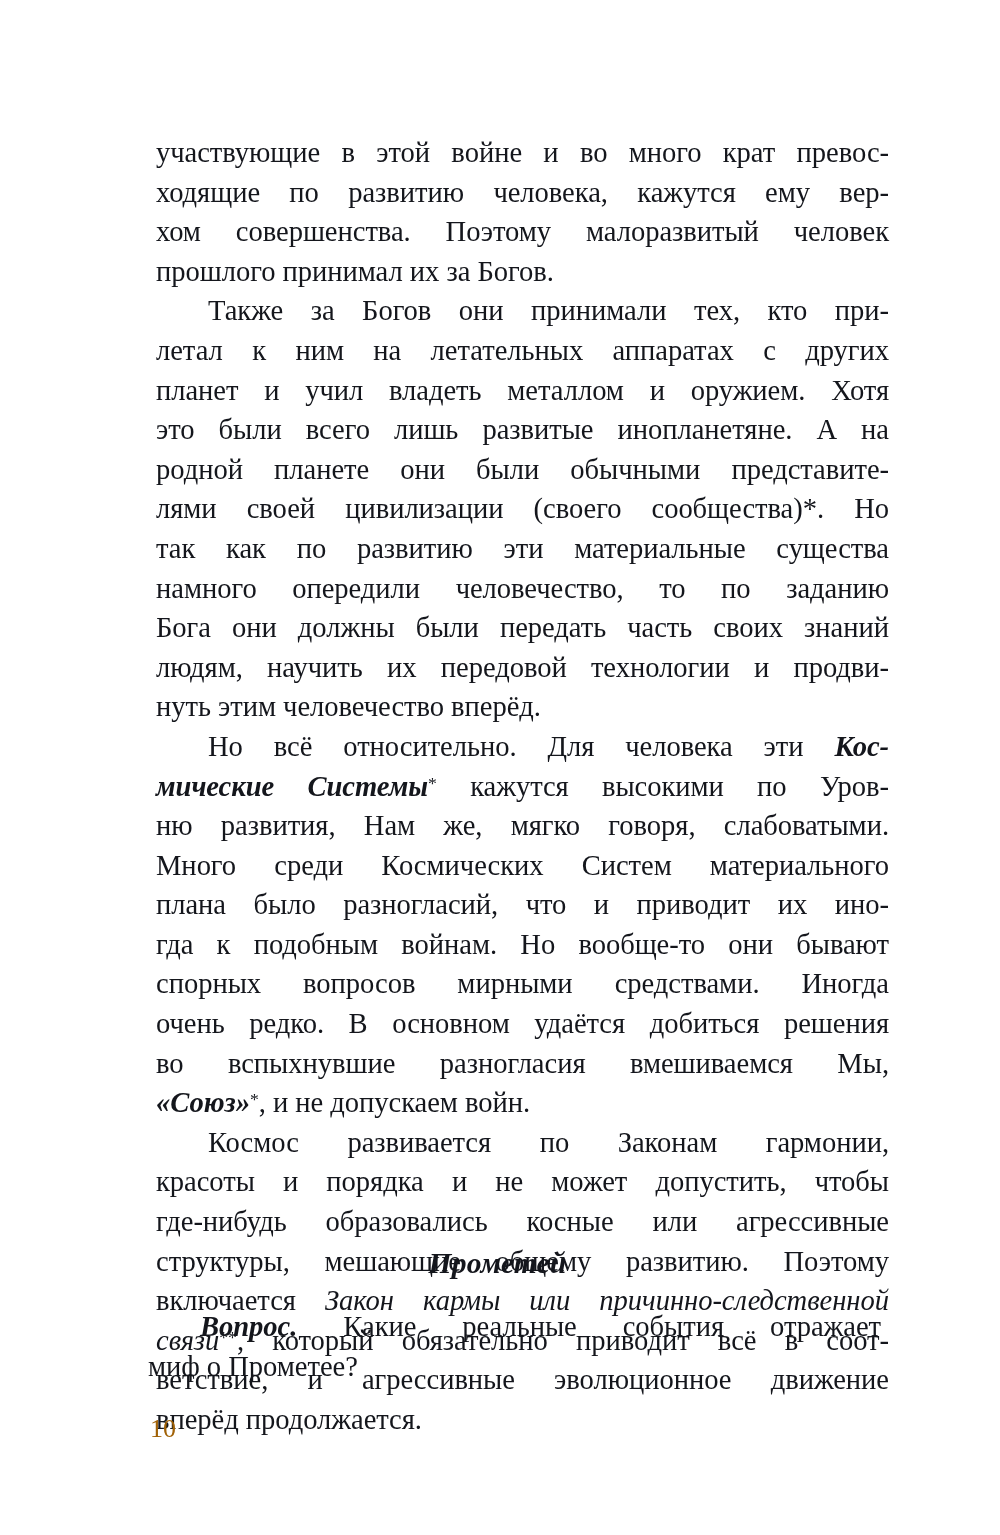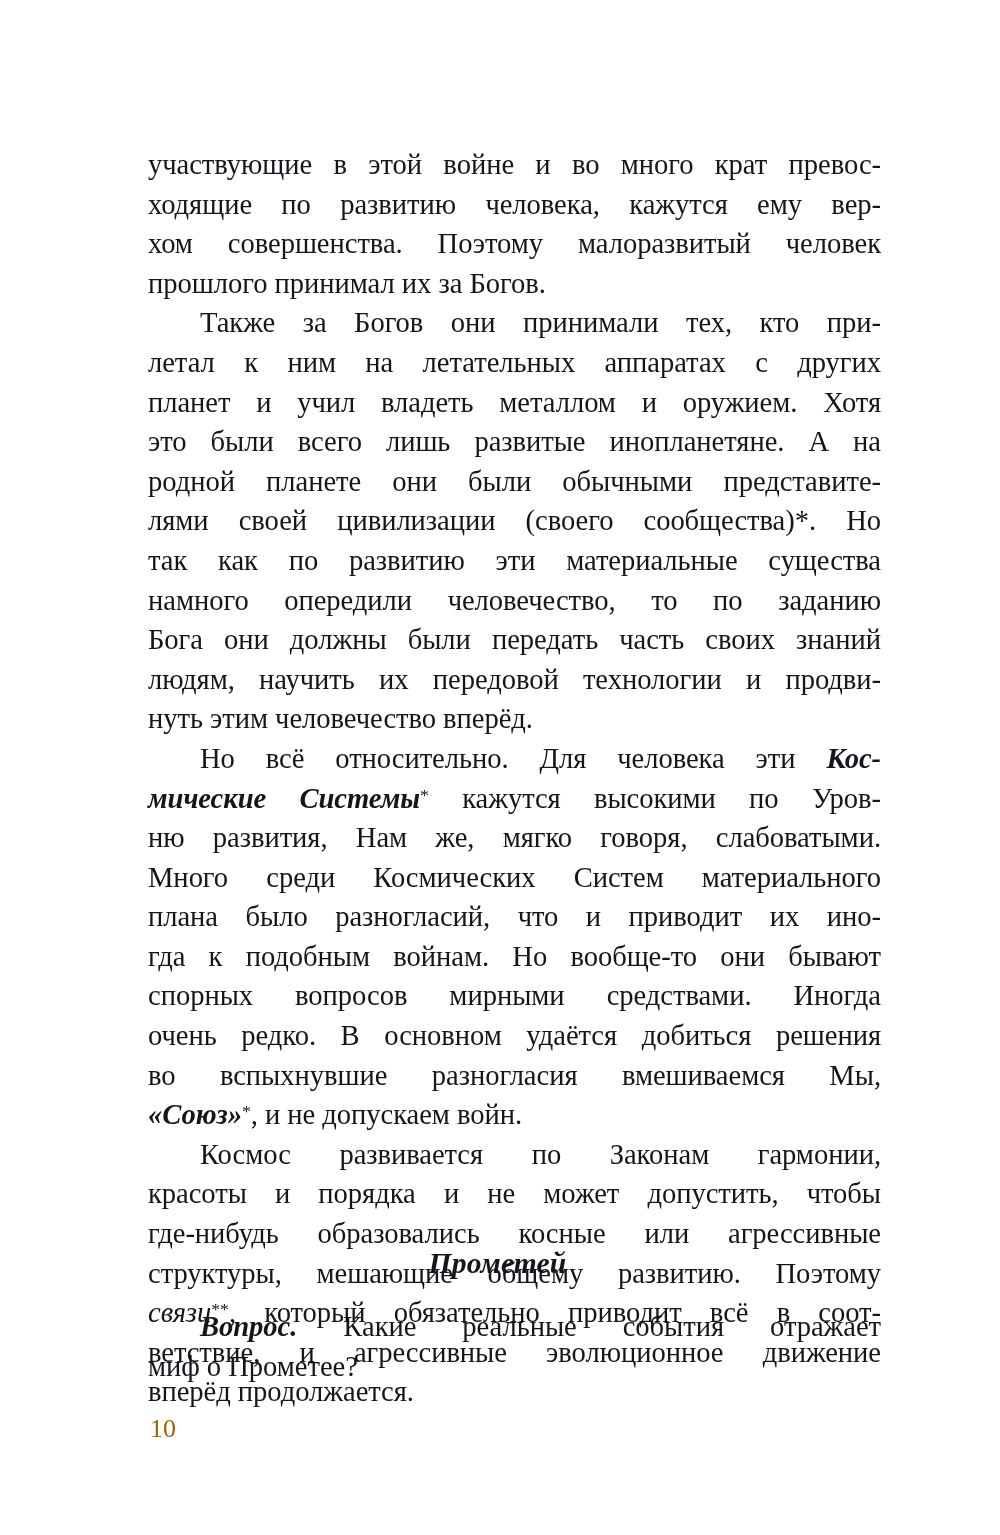--- a/index.html
+++ b/index.html
@@ -12,24 +12,23 @@
     position: relative;
     width: 1000px;
     height: 1535px;
     background: #ffffff;
     overflow: hidden;
     font-family: "Liberation Serif", "DejaVu Serif", serif;
     color: #14161c;
   }
   .text-block {
     position: absolute;
-    left: 148px;
+    left: 156px;
     top: 133px;
     width: 733px;
-    margin-top: 12px;
   }
   p.para {
     margin: 0;
     text-align: justify;
     text-align-last: left;
     text-indent: 52px;
     font-size: 28.6px;
     line-height: 39.6px;
     letter-spacing: -0.05px;
     word-spacing: 0px;
@@ -132,20 +131,21 @@
       <span class="ln">очень редко. В основном удаётся добиться решения</span>
       <span class="ln">во вспыхнувшие разногласия вмешиваемся Мы,</span>
       <span class="ln last"><span class="bi">«Союз»</span><sup class="ast">*</sup><span>, и не допускаем войн.</span></span>
     </p>
 
     <p class="para no-indent">
       <span class="ln indent">Космос развивается по Законам гармонии,</span>
       <span class="ln">красоты и порядка и не может допустить, чтобы</span>
       <span class="ln">где-нибудь образовались косные или агрессивные</span>
       <span class="ln">структуры, мешающие общему развитию. Поэтому</span>
+      <span class="ln"><span>включается </span><span class="it">Закон кармы или причинно-следственной</span></span>
       <span class="ln"><span class="it">связи</span><sup class="ast">**</sup><span>, который обязательно приводит всё в соот-</span></span>
       <span class="ln">ветствие, и агрессивные эволюционное движение</span>
       <span class="ln last">вперёд продолжается.</span>
     </p>
 
   </div>
 
   <div class="heading">Прометей</div>
 
   <div class="qblock">

